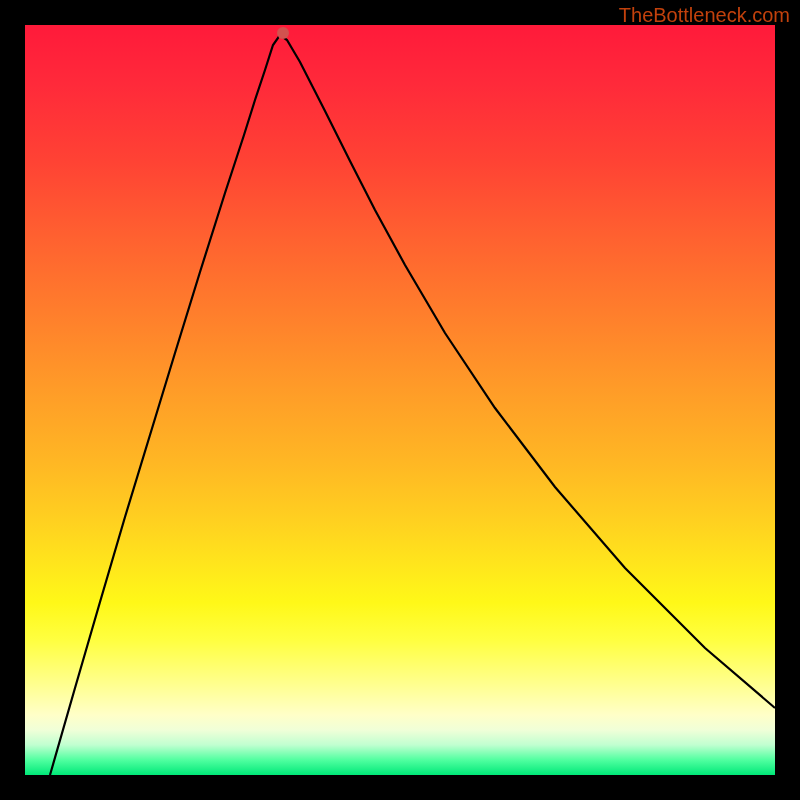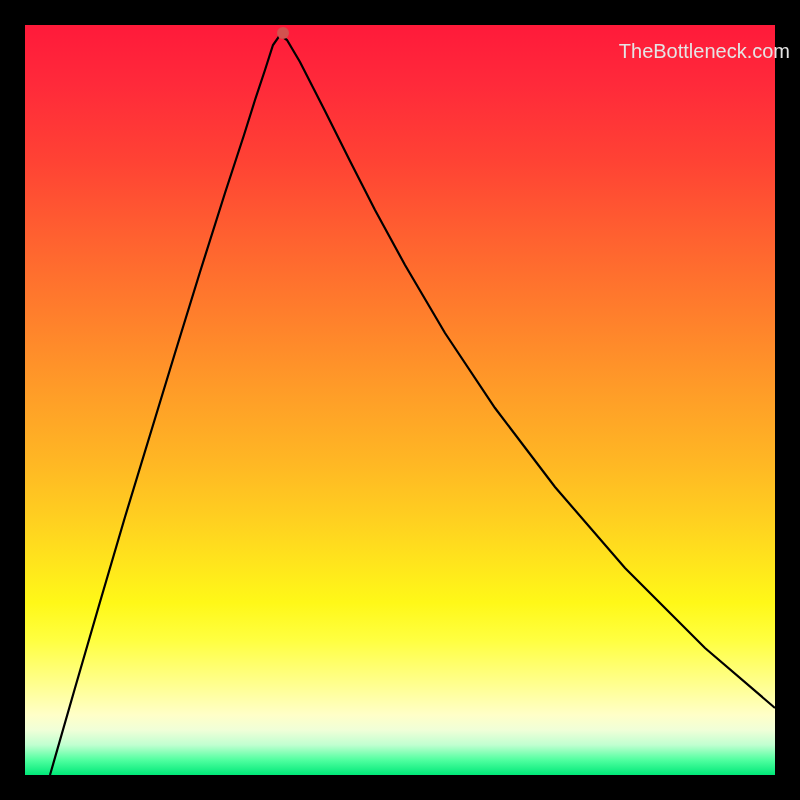--- a/index.html
+++ b/index.html
@@ -28,25 +28,24 @@
         #f0ffd8 94%,
         #c0ffd0 96%,
         #50ffa0 98%,
         #00e878 100%
       );
     }
     .watermark {
       position: absolute;
       top: 4px;
       right: 10px;
-      color: #e5e5e5;
+      color: #c2410c;
       font-size: 20px;
       font-weight: normal;
       z-index: 10;
-      margin-top: 36px;
     }
     .curve-svg { position: absolute; left: 0; top: 0; width: 100%; height: 100%; overflow: visible; }
     .curve-line { fill: none; stroke: #000; stroke-width: 2.2; }
     .dot { fill: #d2524f; }
   </style>
 </head>
 <body>
 
 <div class="container">
   <div class="plot-area">

